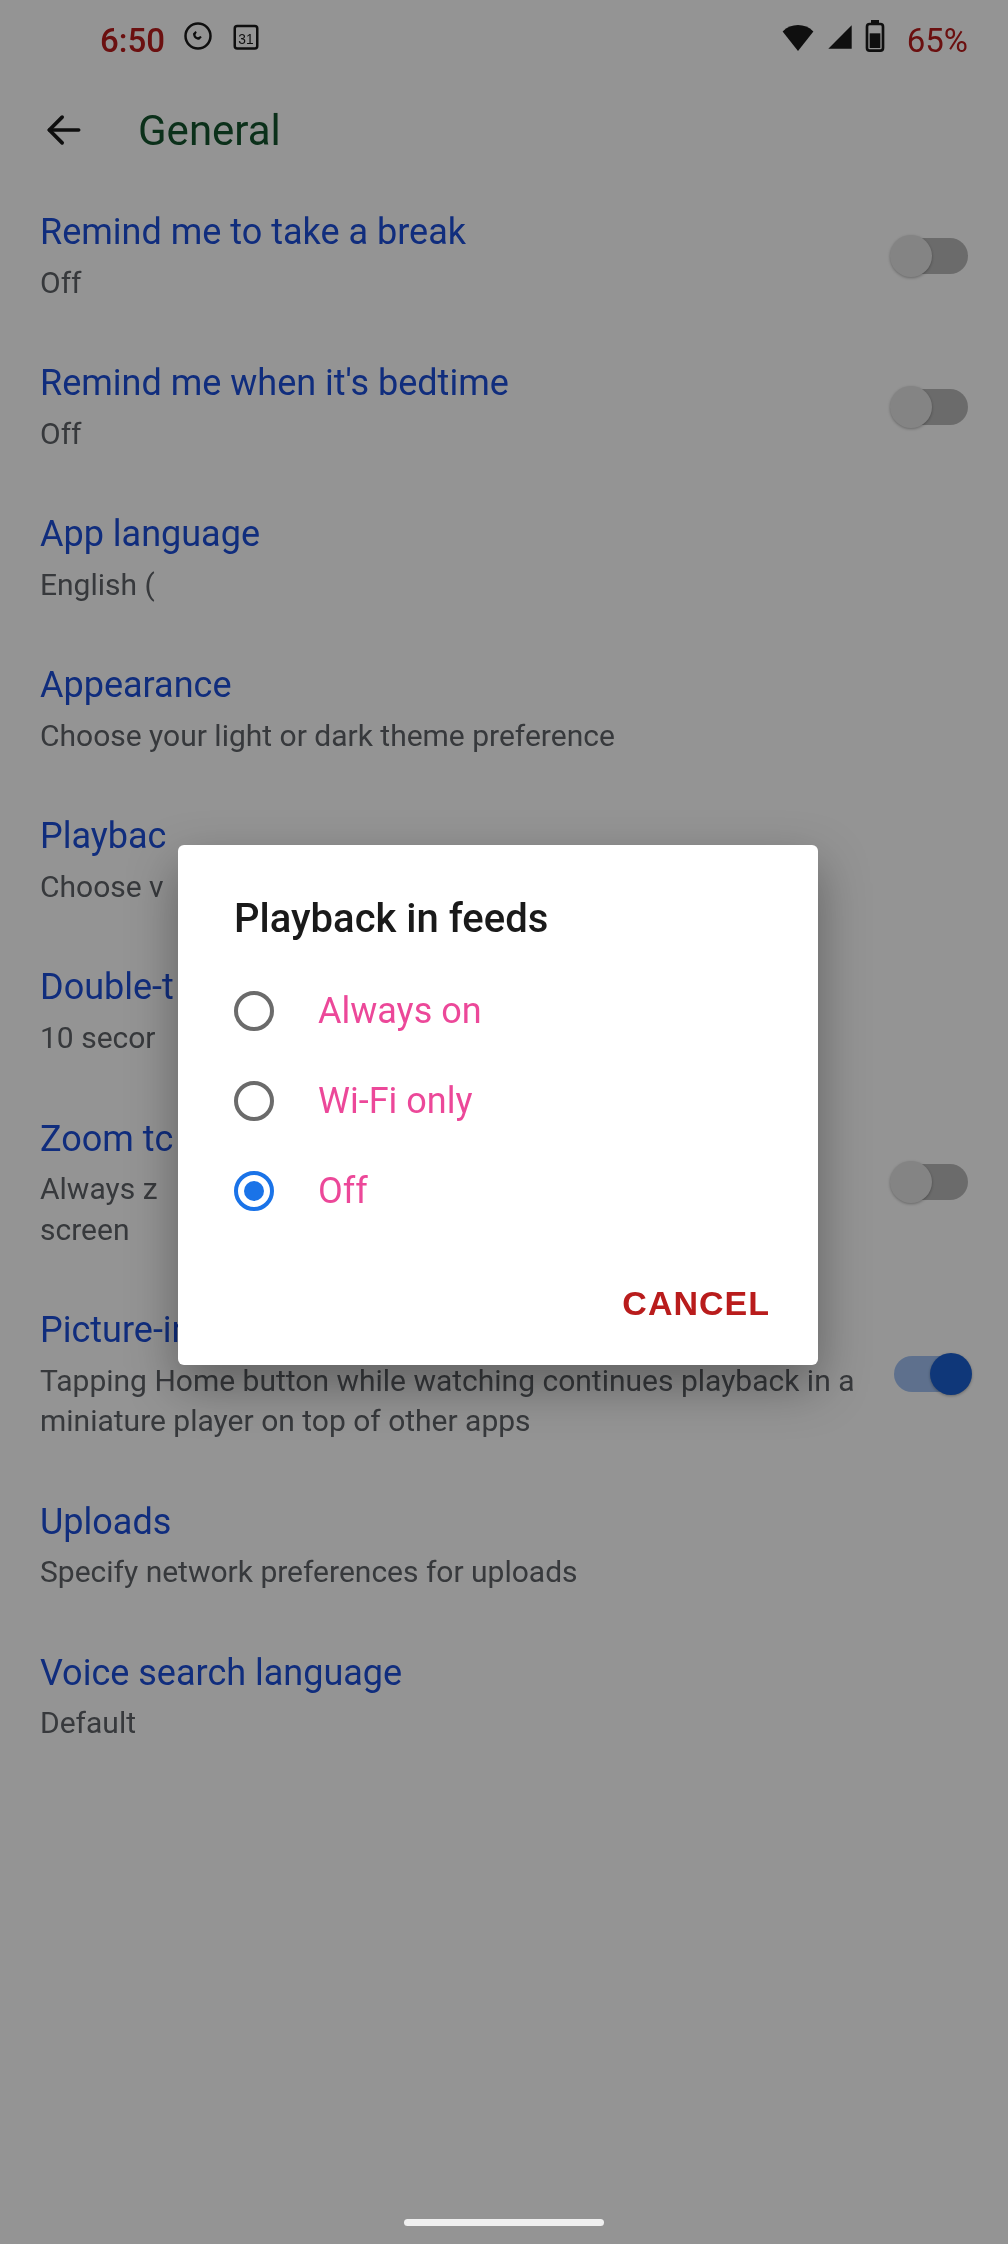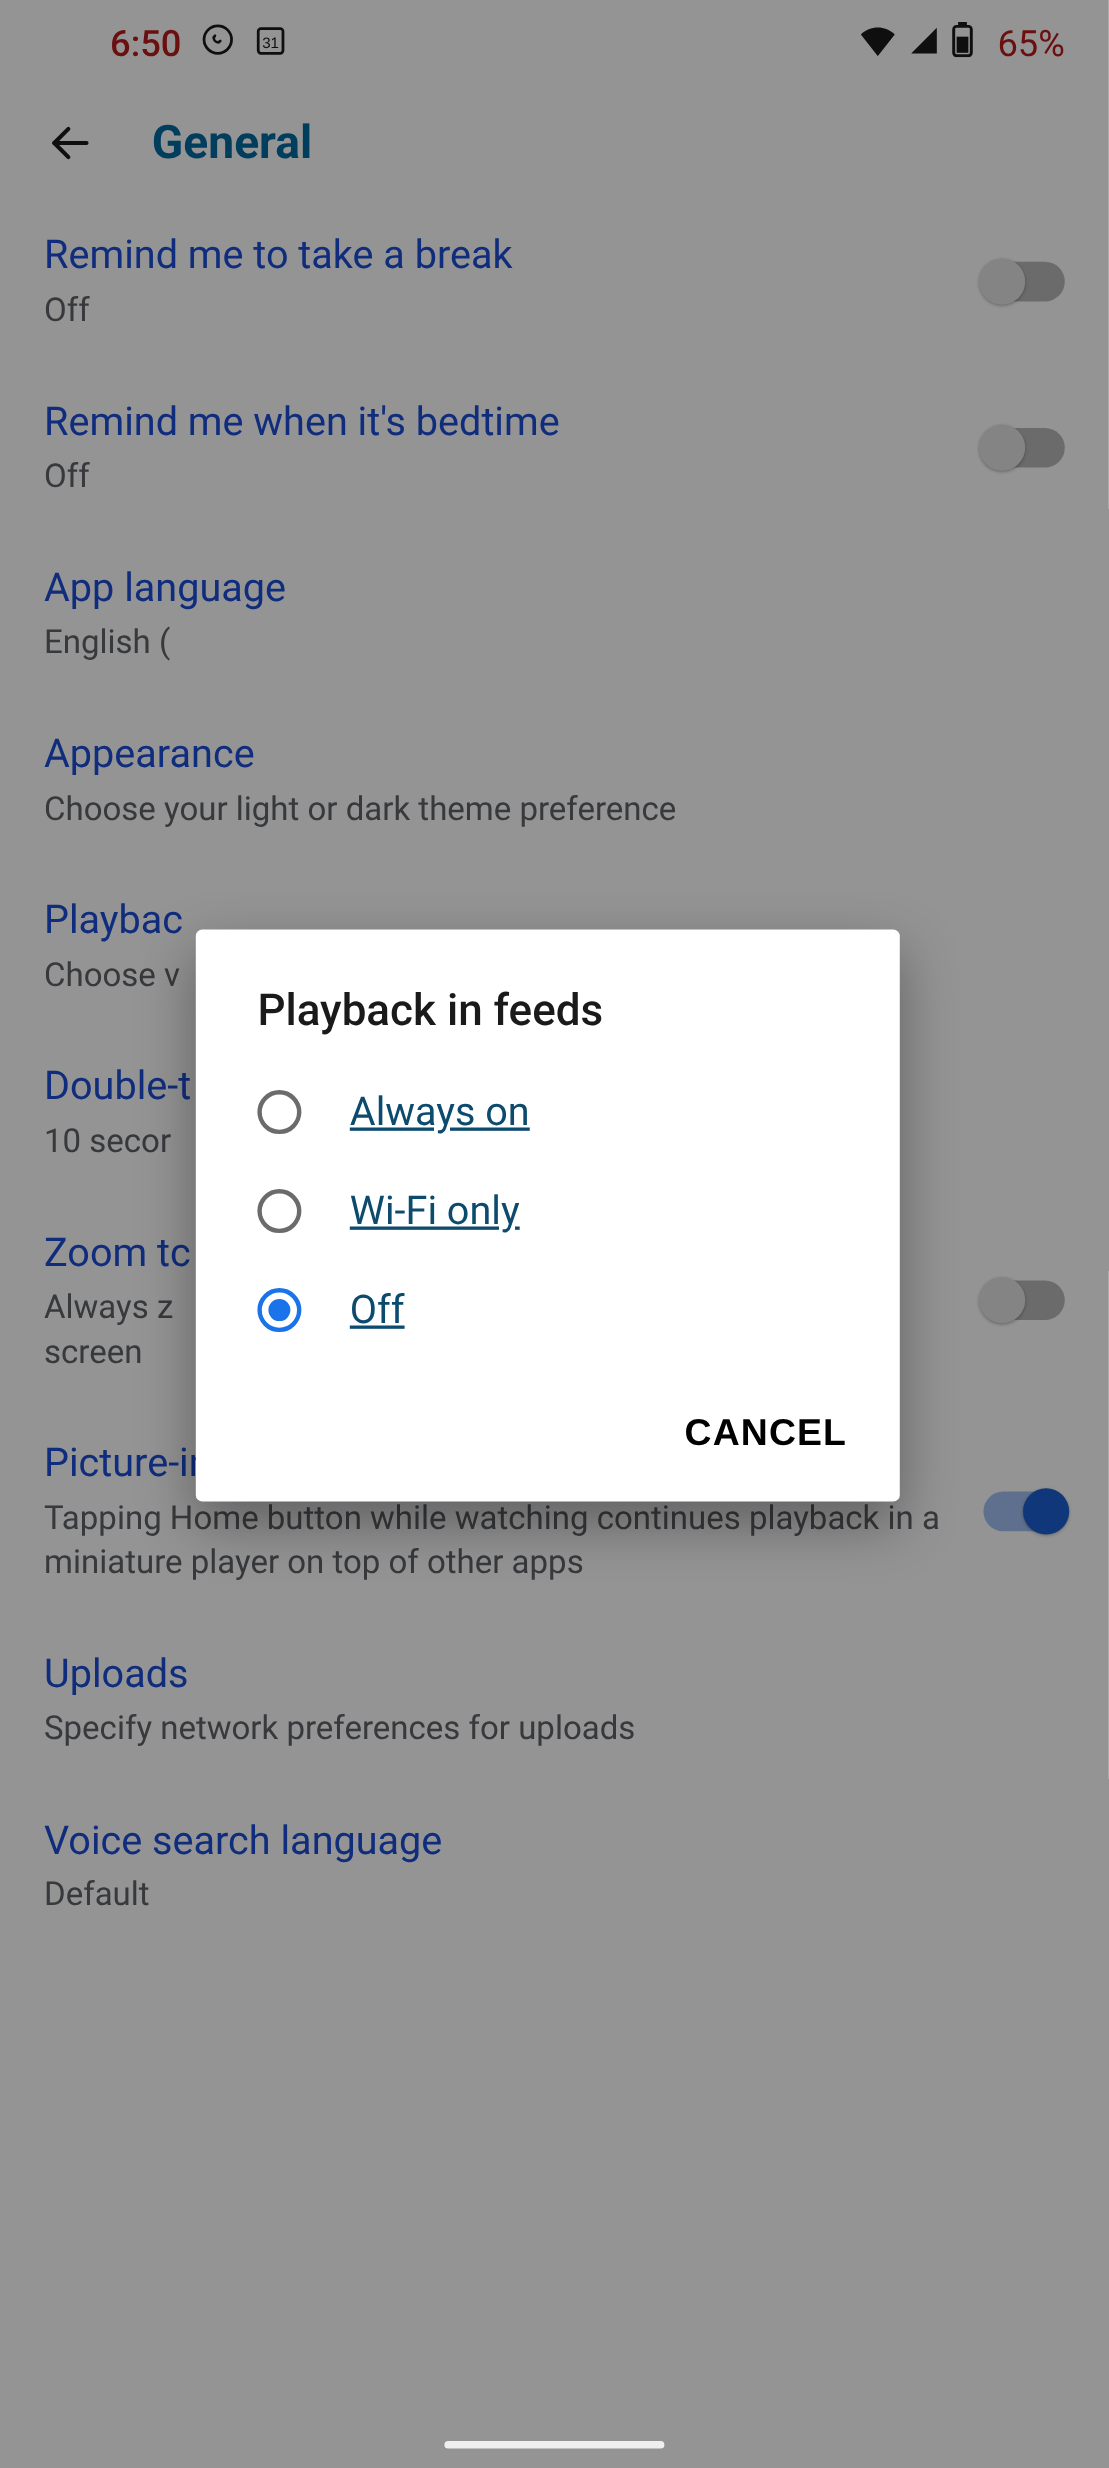--- a/index.html
+++ b/index.html
@@ -9,21 +9,21 @@
     
     .status-bar { height: 80px; display: flex; align-items: center; justify-content: space-between; color: #b91c1c; padding: 0 40px 0 100px; font-size: 32px; }
     .status-left { display: flex; align-items: center; gap: 18px; }
     .time { font-weight: 500; font-size: 33px; }
     .status-right { display: flex; align-items: center; gap: 10px; }
     .battery-text { font-size: 33px; font-weight: 400; margin-left: 12px; }
 
     
     .header { height: 100px; display: flex; align-items: center; padding: 0 40px; gap: 50px; }
     .back-arrow { width: 48px; height: 48px; display: flex; align-items: center; justify-content: center; }
-    .header-title { font-size: 42px; font-weight: 700; color: #0369a1; }
+    .header-title { font-size: 42px; font-weight: 400; color: #14532d; }
 
     
     .settings-list { padding: 0; }
     .setting-row { padding: 28px 40px; display: flex; align-items: center; justify-content: space-between; }
     .setting-text { flex: 1; padding-right: 30px; }
     .setting-title { font-size: 36px; color: #1d4ed8; line-height: 1.35; }
     .setting-sub { font-size: 30px; color: #5f6368; margin-top: 6px; line-height: 1.35; }
     .toggle { width: 74px; height: 36px; border-radius: 18px; position: relative; flex-shrink: 0; }
     .toggle-off { background: #b9b9b9; }
     .toggle-off .knob { position: absolute; width: 42px; height: 42px; border-radius: 50%; background: #e4e4e4; left: -4px; top: -3px; box-shadow: 0 1px 3px rgba(0,0,0,.3); }
@@ -34,23 +34,23 @@
     .scrim { position: absolute; inset: 0; background: rgba(0,0,0,0.42); }
 
     
     .dialog { position: absolute; width: 640px; left: 178px; top: 845px; background: #ffffff; border-radius: 6px; box-shadow: 0 20px 50px rgba(0,0,0,.35); padding: 40px 0 0 0; }
     .dialog-title { font-size: 40px; font-weight: 500; color: #1a1a1a; padding: 10px 56px 24px; }
     .dialog-options { padding: 0; }
     .dialog-option { display: flex; align-items: center; padding: 24px 56px; gap: 44px; }
     .radio { width: 40px; height: 40px; border-radius: 50%; border: 4px solid #6b6b6b; flex-shrink: 0; position: relative; }
     .radio.selected { border-color: #1a73e8; }
     .radio.selected::after { content: ""; position: absolute; width: 20px; height: 20px; border-radius: 50%; background: #1a73e8; left: 50%; top: 50%; transform: translate(-50%, -50%); }
-    .option-label { font-size: 36px; color: #0c4a6e; text-decoration: underline; }
+    .option-label { font-size: 36px; color: #ec4899; }
     .dialog-actions { display: flex; justify-content: flex-end; padding: 36px 32px 30px; }
-    .dialog-cancel { color: #000000; font-size: 34px; font-weight: 600; letter-spacing: 1px; background: none; border: none; padding: 12px 16px; }
+    .dialog-cancel { color: #b91c1c; font-size: 34px; font-weight: 600; letter-spacing: 1px; background: none; border: none; padding: 12px 16px; }
 
     
     .nav-handle { position: absolute; bottom: 18px; left: 50%; transform: translateX(-50%); width: 200px; height: 7px; border-radius: 4px; background: rgba(255,255,255,0.85); }
   </style>
 </head>
 <body>
 
 <div class="status-bar">
   <div class="status-left">
     <span class="time">6:50</span>

